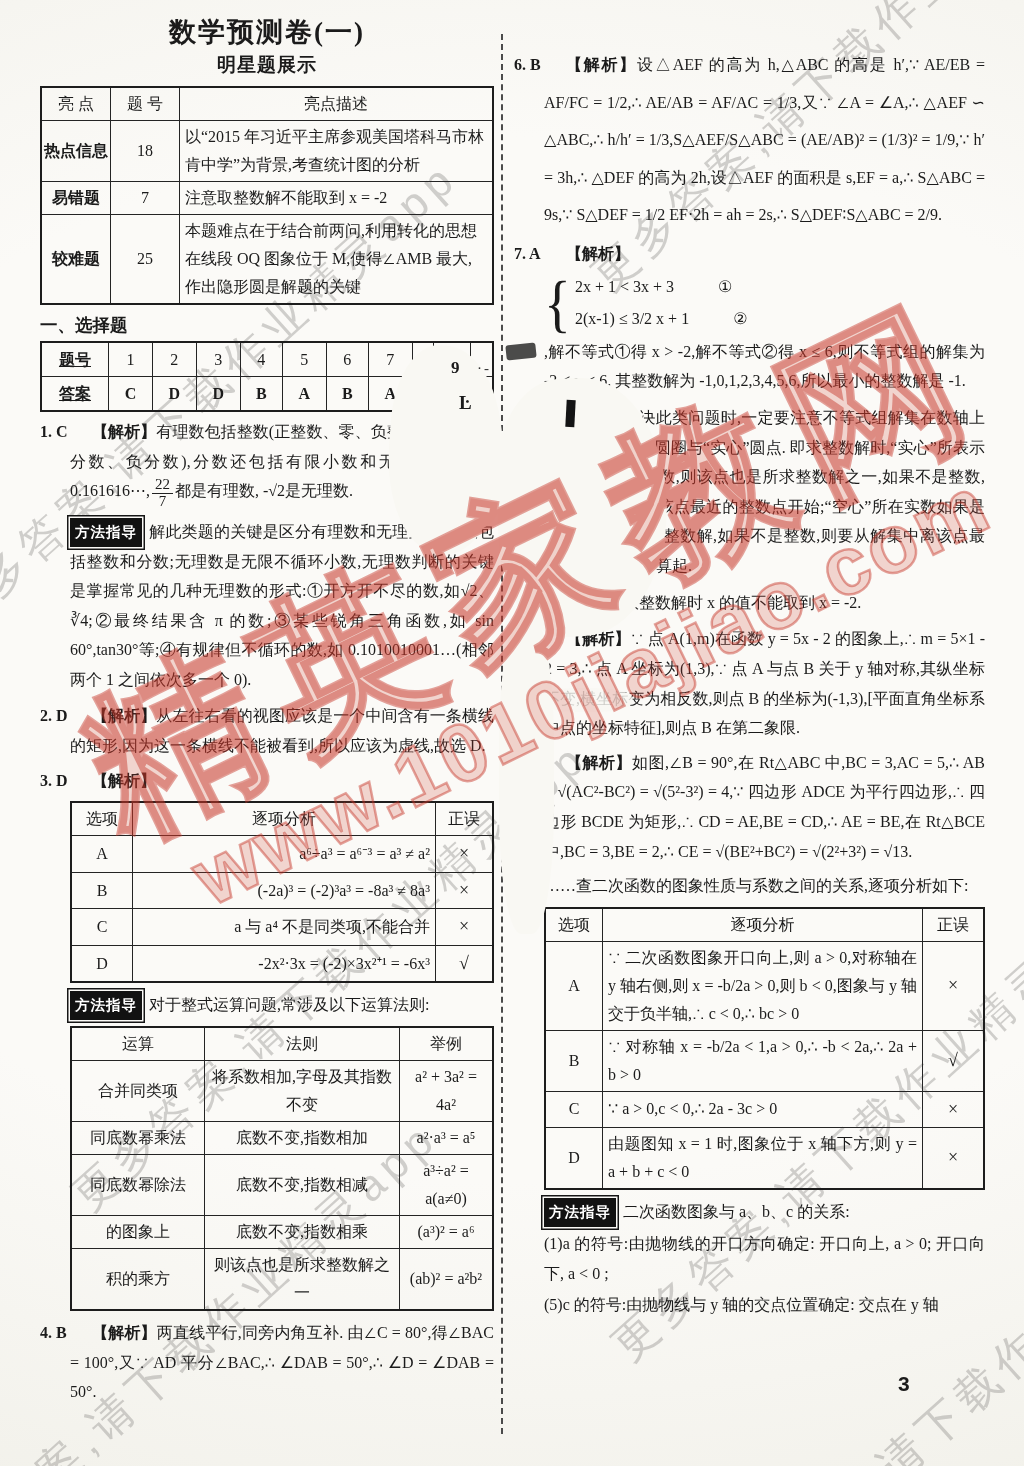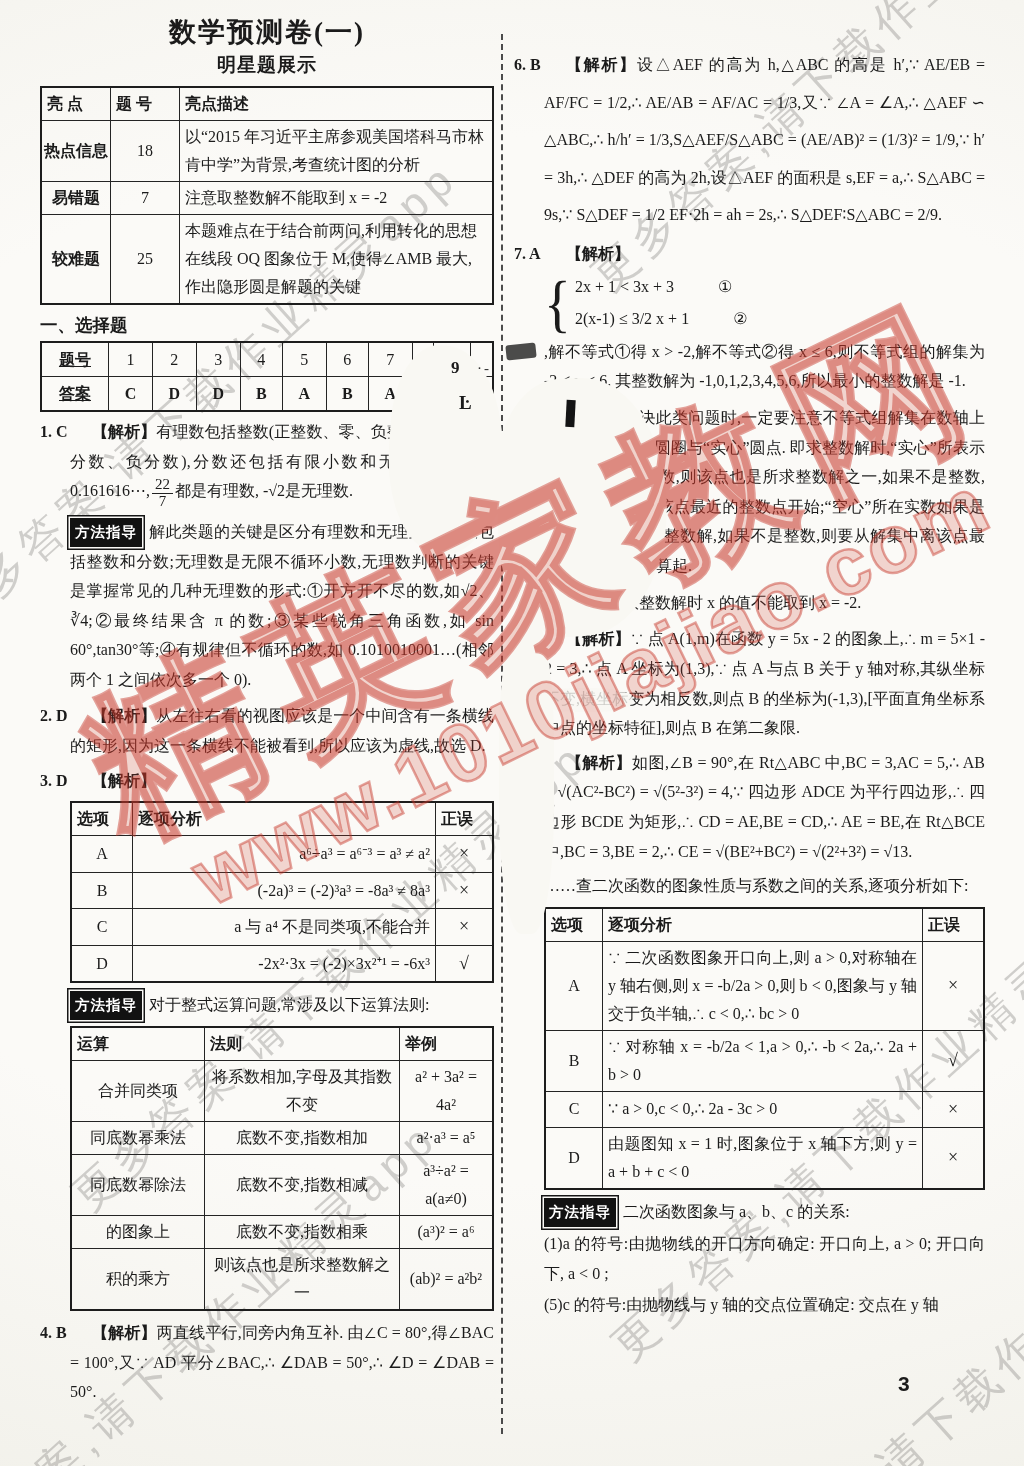--- a/index.html
+++ b/index.html
@@ -15,21 +15,21 @@
     border-left:2px dashed #4b4b4b;z-index:2;}
   
   .title{font-size:27px;font-weight:bold;text-align:center;margin:14px 0 2px;letter-spacing:2px;}
   .subtitle{font-size:19px;font-weight:bold;text-align:center;margin:2px 0 8px;
     font-family:"Liberation Sans",sans-serif;letter-spacing:1px;}
   .sec-h{font-size:17.5px;font-weight:bold;margin:8px 0 4px;}
   
   table.box{border-collapse:collapse;width:100%;background:transparent;}
   table.box td, table.box th{border:1.5px solid #242424;padding:2px 5px;font-size:16px;line-height:1.75;}
   table.box{border:2.5px solid #1d1d1d;}
-  table.box th{font-weight:bold;text-align:left;}
+  table.box th{font-weight:normal;text-align:center;}
   .tc{text-align:center;}
   .hl td:first-child{width:64px;text-align:center;font-weight:bold;padding:2px 2px;}
   .hl td:nth-child(2){width:58px;text-align:center;}
   .ans td{text-align:center;height:29px;padding:1px 2px;}
   .ans td:first-child{width:56px;font-weight:bold;text-decoration:underline;}
   .ans .av{font-weight:bold;}
   .an3 td:first-child{width:50px;text-align:center;}
   .an3 td:last-child{width:46px;text-align:center;font-size:18px;}
   .an3 td:nth-child(2){text-align:right;}
   .an10 td:first-child{width:46px;text-align:center;}

